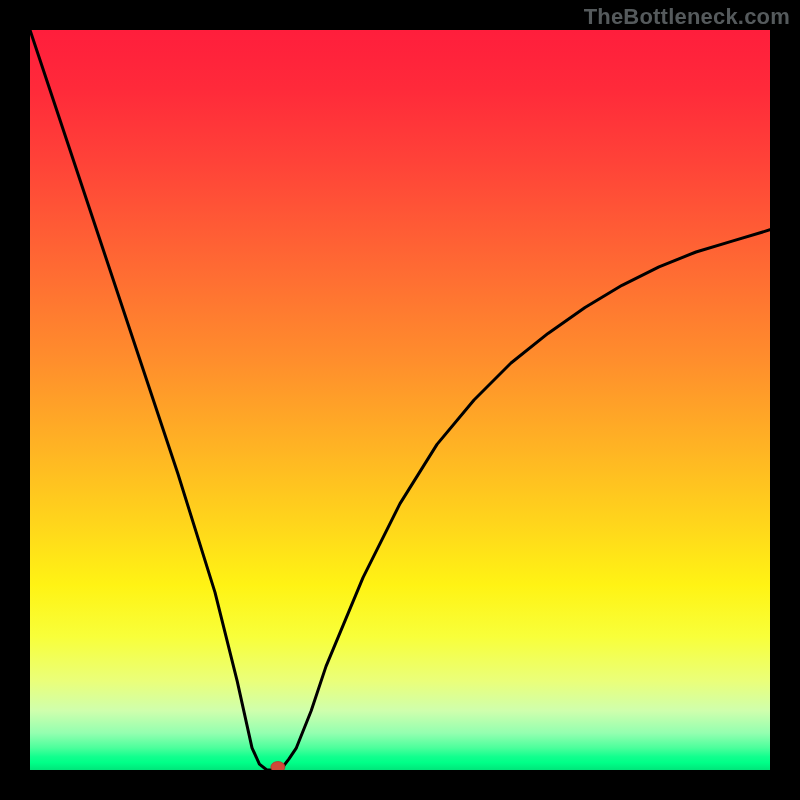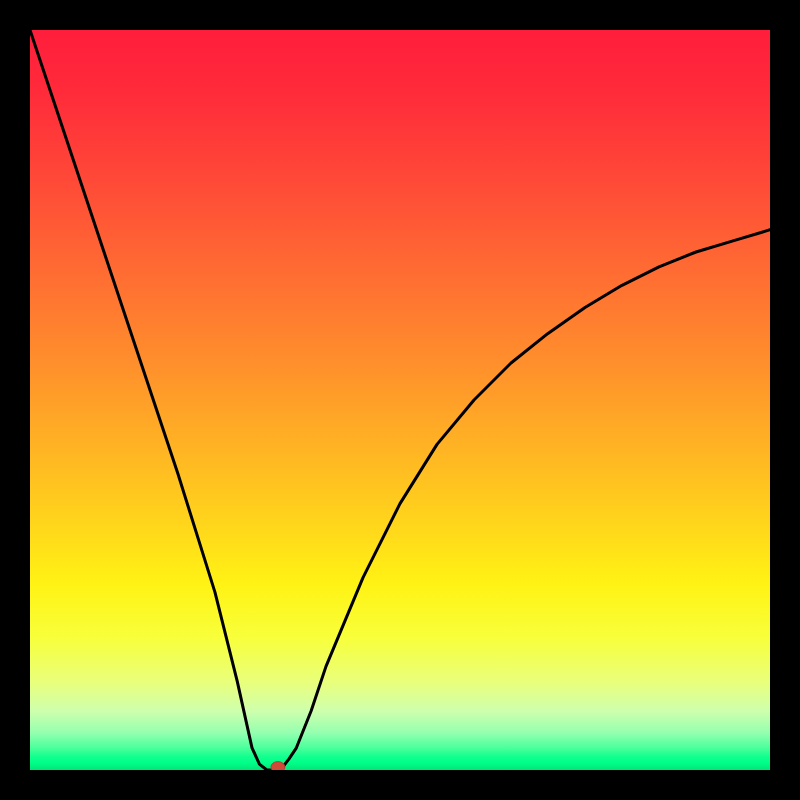--- a/index.html
+++ b/index.html
@@ -62,20 +62,21 @@
     position: absolute;
     inset: 0;
     width: 100%;
     height: 100%;
   }
 </style>
 </head>
 <body>
 
 <div class="frame">
+  <div class="watermark">TheBottleneck.com</div>
   <div class="plot-area">
     <div class="gradient-bg"></div>
     <svg class="curve" viewBox="0 0 740 740" preserveAspectRatio="none">
       <path id="curve-path" fill="none" stroke="#000" stroke-width="3" stroke-linejoin="round" stroke-linecap="round" d="M0.00 0.00 L37.00 111.00 L74.00 222.00 L111.00 333.00 L148.00 444.00 L185.00 562.40 L207.20 651.20 L222.00 717.80 L229.40 734.08 L236.80 740.00 L244.20 740.00 L251.60 738.52 L259.00 728.90 L266.40 717.80 L281.20 680.80 L296.00 636.40 L333.00 547.60 L370.00 473.60 L407.00 414.40 L444.00 370.00 L481.00 333.00 L518.00 303.40 L555.00 277.50 L592.00 255.30 L629.00 236.80 L666.00 222.00 L703.00 210.90 L740.00 199.80"></path>
       <ellipse id="marker-dot" rx="7" ry="5.5" fill="#cf4a39" stroke="#b23a2c" stroke-width="0.8" cx="247.90" cy="737.00"></ellipse>
     </svg>
   </div>
 </div>
 
 </body></html>

